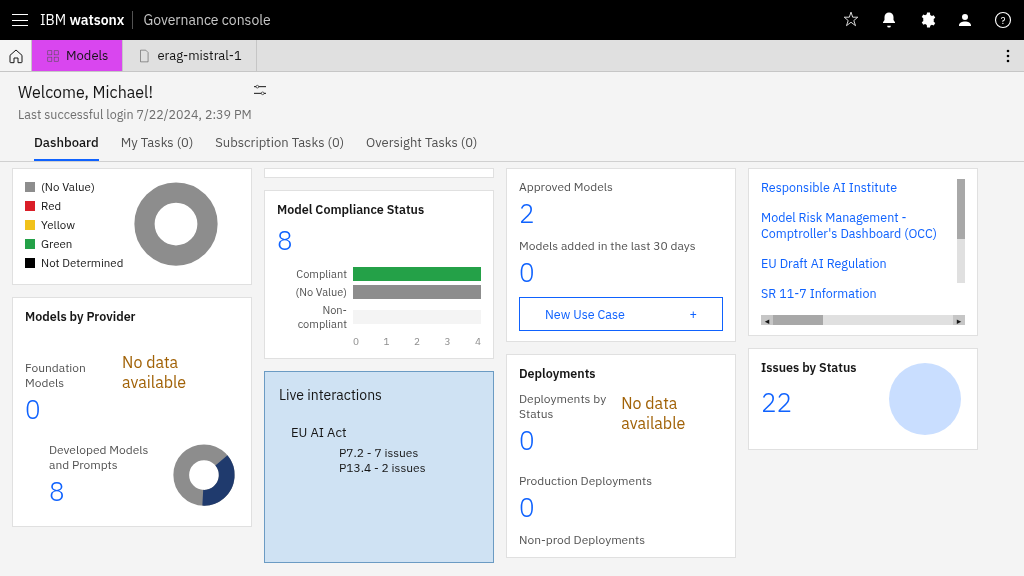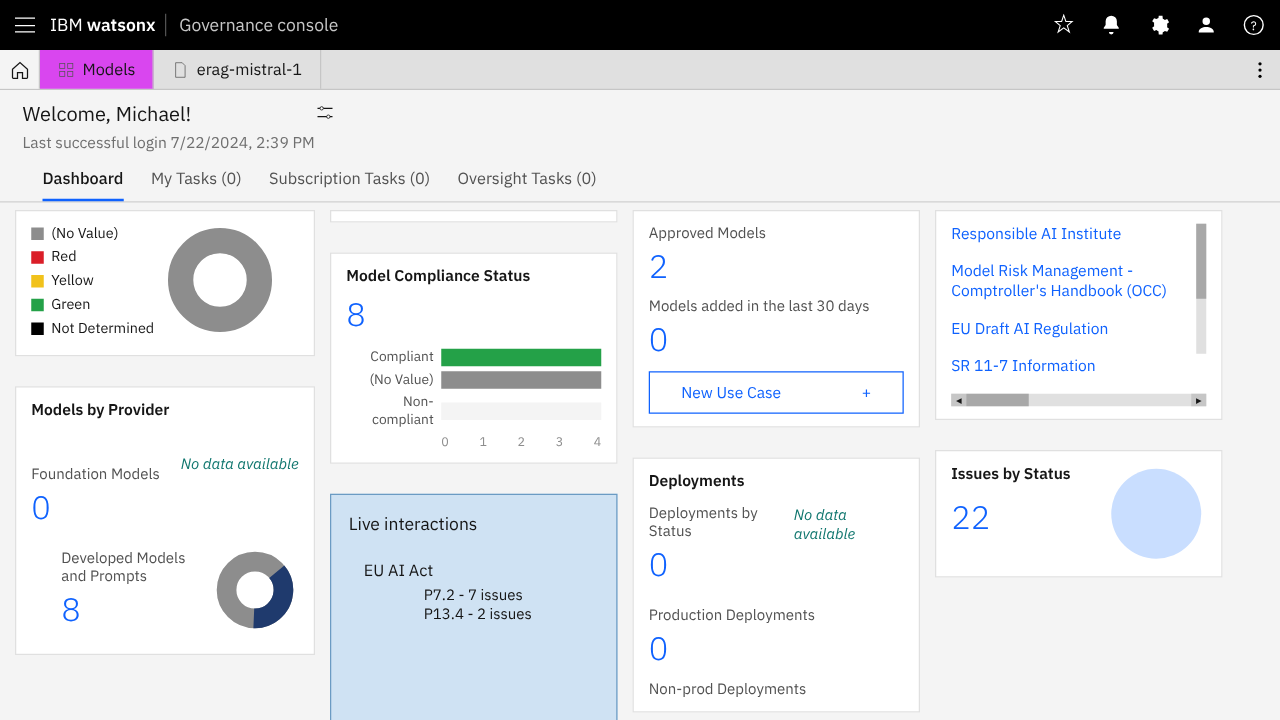--- a/index.html
+++ b/index.html
@@ -34,21 +34,21 @@
 .section-tabs { display: flex; gap: 22px; padding: 12px 18px 0 34px; border-bottom: 1px solid #d0d0d0; font-size: 13px; }
 .section-tab { padding-bottom: 8px; color: #525252; cursor: pointer; }
 .section-tab.active { color: #161616; border-bottom: 2px solid #0f62fe; font-weight: 500; }
 
 
 .dash { display: grid; grid-template-columns: 240px 230px 230px 230px; gap: 12px; padding: 6px 12px 12px 12px; align-items: start; }
 .card { background: #fff; border: 1px solid #e0e0e0; padding: 10px 12px; font-size: 12.5px; }
 .card h4 { font-size: 12.5px; font-weight: 600; margin-bottom: 6px; color: #161616; }
 .bignum { color: #0f62fe; font-size: 26px; font-weight: 300; margin: 2px 0 8px 0; }
 .subhead { font-size: 12px; color: #525252; margin-top: 8px; }
-.nodata { font-size: 12px; color: #0f766e; font-style: italic; }
+.nodata { font-size: 16px; color: #a16207; }
 
 
 .legend { font-size: 11.5px; }
 .legend div { display: flex; align-items: center; gap: 6px; margin-bottom: 4px; }
 .sw { width: 10px; height: 10px; }
 
 
 .bars { margin-top: 10px; font-size: 11px; color:#525252; }
 .bar-row { display:flex; align-items:center; margin-bottom:4px; gap:6px; }
 .bar-label { width: 70px; text-align:right; }
@@ -70,21 +70,21 @@
 .linklist-scroll { position:relative; padding-right:12px; }
 .linklist-scroll .vtrack { position:absolute; right:0; top:0; bottom:18px; width:8px; background:#e0e0e0; }
 .linklist-scroll .vthumb { position:absolute; right:0; top:0; width:8px; height:60px; background:#a8a8a8; }
 .hscroll { height:10px; background:#e0e0e0; position:relative; margin-top:6px;}
 .hscroll .harrow { position:absolute; width:12px; height:10px; background:#c6c6c6; font-size:9px; display:flex;align-items:center;justify-content:center;}
 .hscroll .hthumb { position:absolute; left:12px; height:10px; width:50px; background:#a8a8a8; }
 
 
 .donut-svg { width: 80px; height:80px; }
 
-.col { display:flex; flex-direction:column; gap:24px; }
+.col { display:flex; flex-direction:column; gap:12px; }
 </style>
 </head>
 <body>
 
 <div class="topbar">
   <div class="topbar-left">
     <div class="hamburger">
         <span></span>
         <span></span>
         <span></span>
@@ -279,21 +279,21 @@
       <div class="bignum">0</div>
       <div class="subhead">Non-prod Deployments</div>
     </div>
   </div>
 
   <div class="col">
     <div class="card">
       <div class="linklist-scroll">
         <div class="linklist">
           <a>Responsible AI Institute</a>
-          <a>Model Risk Management - Comptroller's Handbook (OCC)</a>
+          <a>Model Risk Management - Comptroller's Dashboard (OCC)</a>
           <a>EU Draft AI Regulation</a>
           <a>SR 11-7 Information</a>
         </div>
         <div class="vtrack"></div>
         <div class="vthumb"></div>
       </div>
       <div class="hscroll">
         <div class="harrow" style="left:0">◂</div>
         <div class="hthumb"></div>
         <div class="harrow" style="right:0">▸</div>

